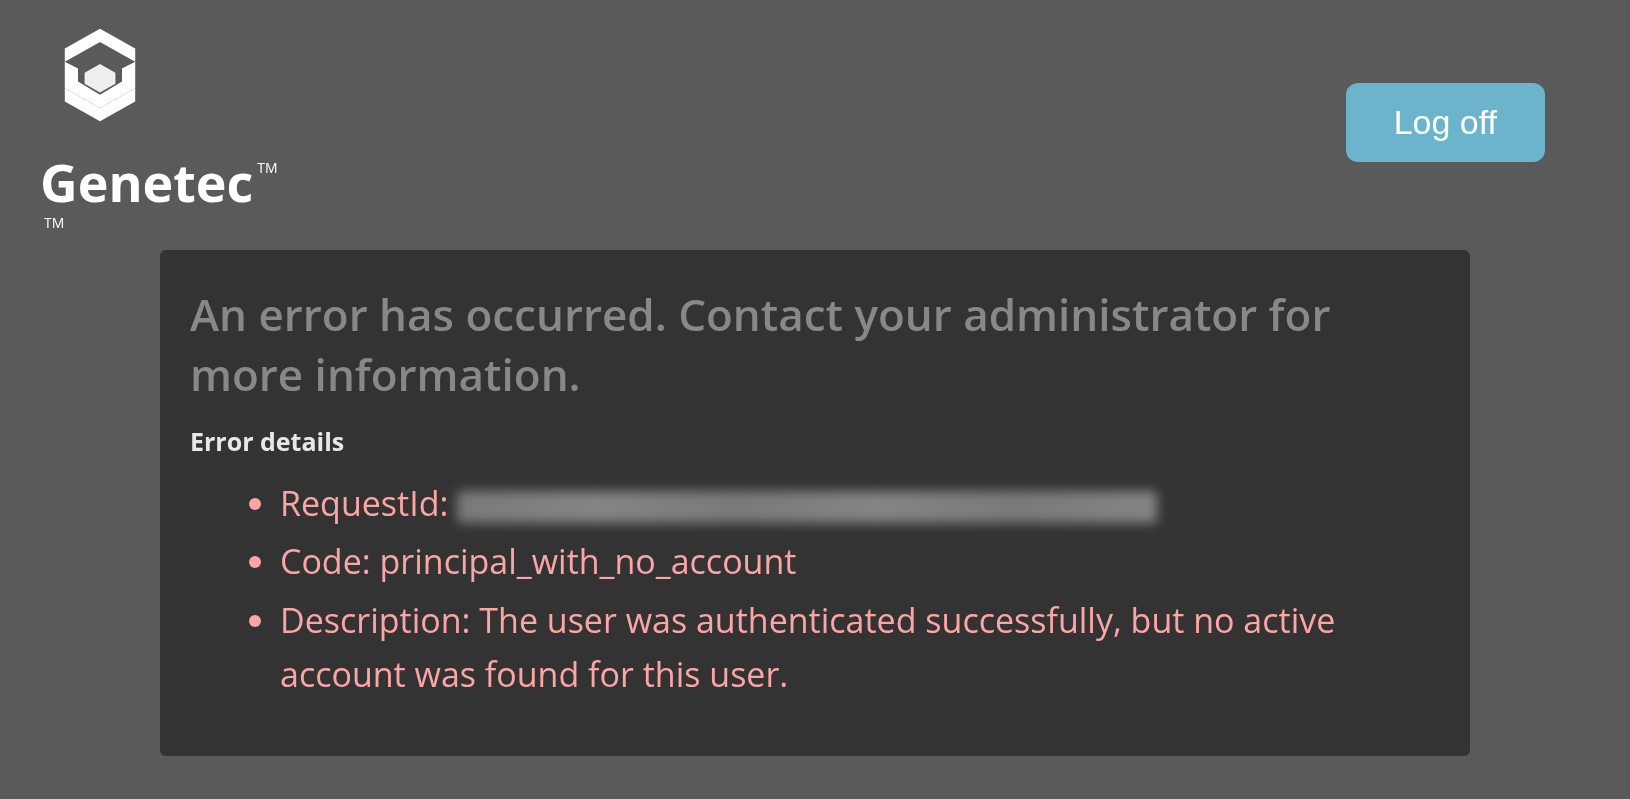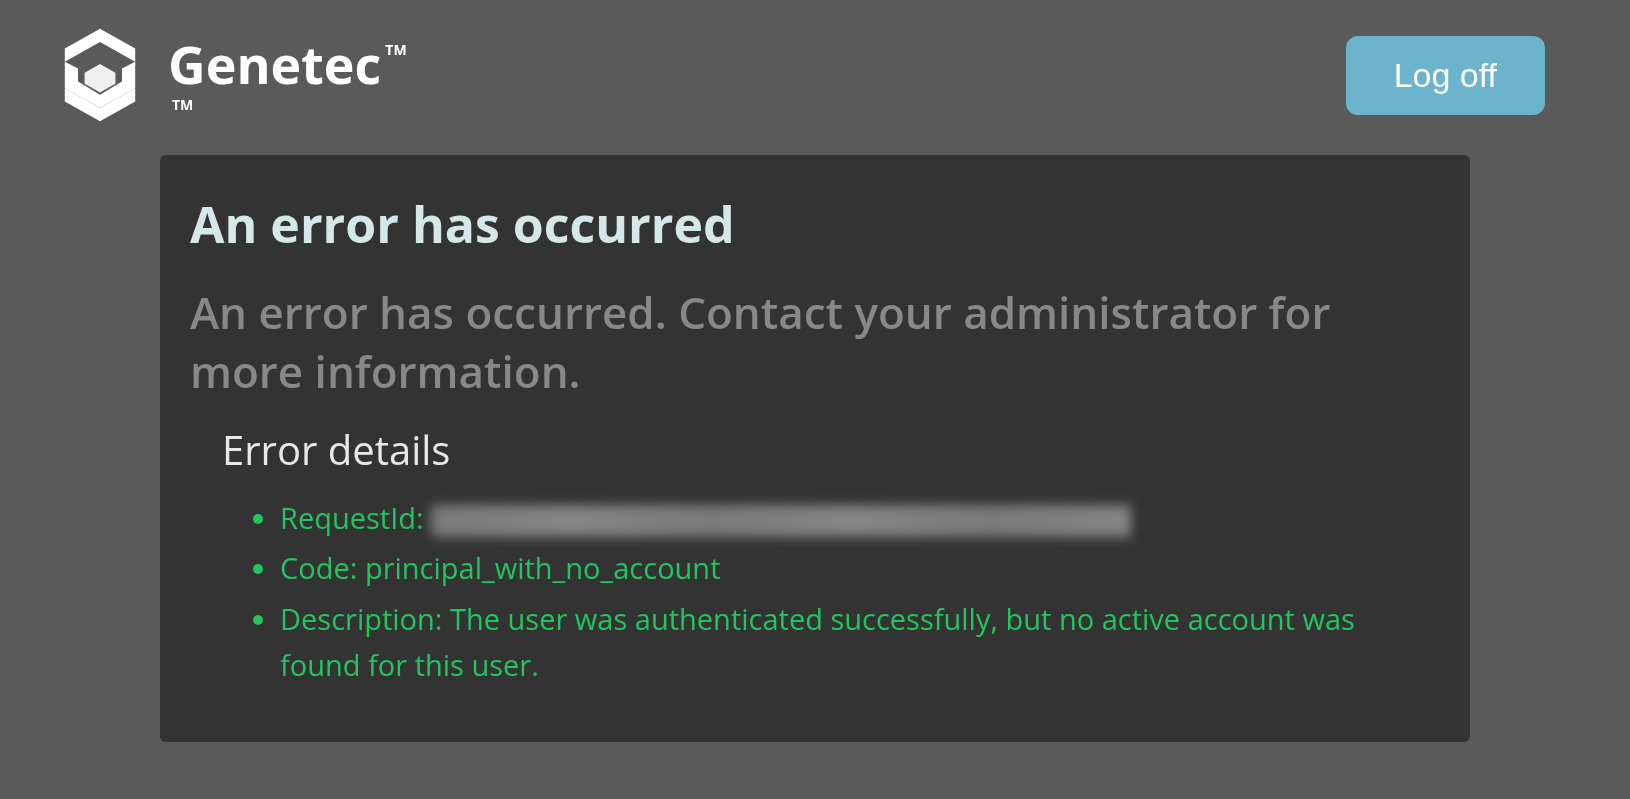--- a/index.html
+++ b/index.html
@@ -18,22 +18,22 @@
     
     .header {
       display: flex;
       justify-content: space-between;
       align-items: center;
       padding: 15px 40px 15px 40px;
     }
     
     .logo-container {
       display: flex;
-      align-items: center;
-      gap: 8px;
+      gap: 20px;
+      flex-direction: column;
     }
     
     .logo-icon {
       width: 120px;
       height: 120px;
       display: flex;
       align-items: center;
       justify-content: center;
     }
     
@@ -44,21 +44,21 @@
     }
     
     .logo-line {
       display: flex;
       align-items: flex-start;
       font-size: 52px;
     }
     
     .tm {
       font-size: 14px;
-      font-weight: 700;
+      font-weight: 400;
       margin-left: 4px;
       margin-top: 6px;
     }
     
     .logoff-btn {
       background-color: #6bb4cc;
       color: #ffffff;
       border: none;
       padding: 20px 48px;
       font-size: 34px;
@@ -85,31 +85,30 @@
     .error-subtitle {
       color: #888888;
       font-size: 44px;
       font-weight: 600;
       line-height: 1.35;
       margin-bottom: 20px;
     }
     
     .error-details-heading {
       color: #e8e8e8;
-      font-size: 40px;
-      font-weight: 400;
+      font-size: 25px;
+      font-weight: 700;
       margin-bottom: 18px;
-      margin-left: 32px;
     }
     
     .error-list {
       list-style-type: disc;
       padding-left: 90px;
-      color: #22c55e;
-      font-size: 29px;
+      color: #fca5a5;
+      font-size: 34px;
       line-height: 1.6;
     }
     
     .error-list li {
       margin-bottom: 4px;
     }
     
     .redacted {
       display: inline-block;
       width: 700px;
@@ -147,21 +146,20 @@
       </div>
       <div class="logo-line">
         <span class="tm">TM</span>
       </div>
     </div>
   </div>
   <button class="logoff-btn">Log off</button>
 </div>
 
 <div class="error-panel">
-  <h1 class="error-title">An error has occurred</h1>
   <p class="error-subtitle">An error has occurred. Contact your administrator for more information.</p>
   <h2 class="error-details-heading">Error details</h2>
   <ul class="error-list">
     <li>
       <span class="label">RequestId: </span>
       <span class="redacted"></span>
     </li>
     <li>
       <span class="label">Code: </span><span>principal_with_no_account</span>
     </li>

